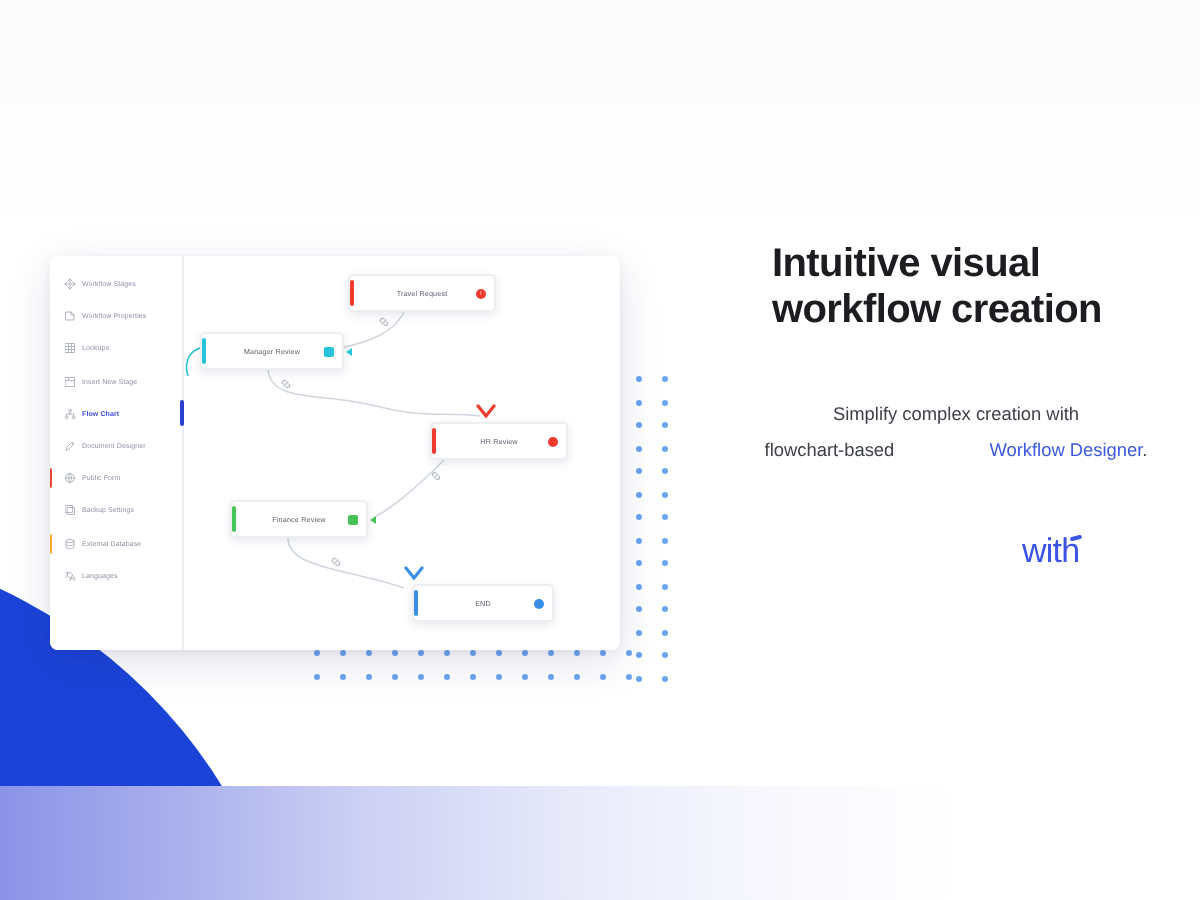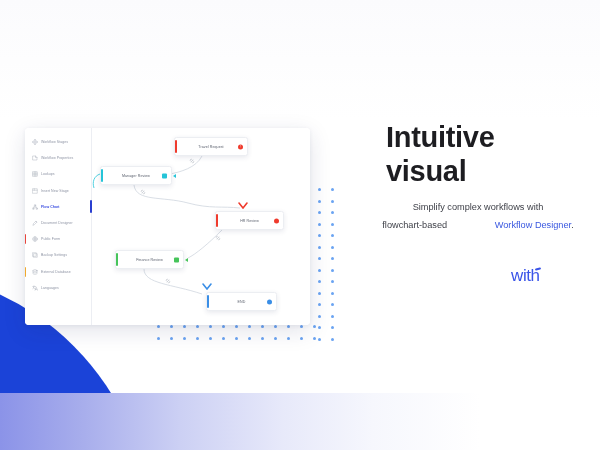--- a/index.html
+++ b/index.html
@@ -163,21 +163,21 @@
     width: 6px; height: 6px;
     opacity: .6;
   }
   .wire-icon svg { width: 6px; height: 6px; display: block; }
 
   
   .headline {
     position: absolute;
     left: 386px; top: 121px;
     width: 190px;
-    font-size: 29px;
+    font-size: 20px;
     line-height: 1.17;
     font-weight: bold;
     color: #1d1d21;
     letter-spacing: -.3px;
   }
   .subcopy {
     position: absolute;
     left: 378px; top: 199px;
     width: 200px;
     text-align: center;
@@ -436,24 +436,25 @@
         <div class="node" style="left: 114px; top: 164px; width: 71px;">
           <span class="bar" style="background: rgb(58, 142, 230);"></span>
           <span>END</span>
           <span class="badge" style="background: rgb(58, 142, 230);"></span>
         </div>
       </div>
   </div>
 
   <h1 class="headline">
     <span>Intuitive visual</span><br>
+    <span>workflow creation</span>
   </h1>
 
   <p class="subcopy">
-    <span>Simplify complex workflows with</span><br>
+    <span>Simplify complex creation with</span><br>
     <span>flowchart-based </span><span class="link">Workflow Designer</span><span>.</span>
   </p>
 
   <div class="logo">
     <span>with</span>
     <span class="tick"></span>
   </div>
 </div>
 
 </body></html>

